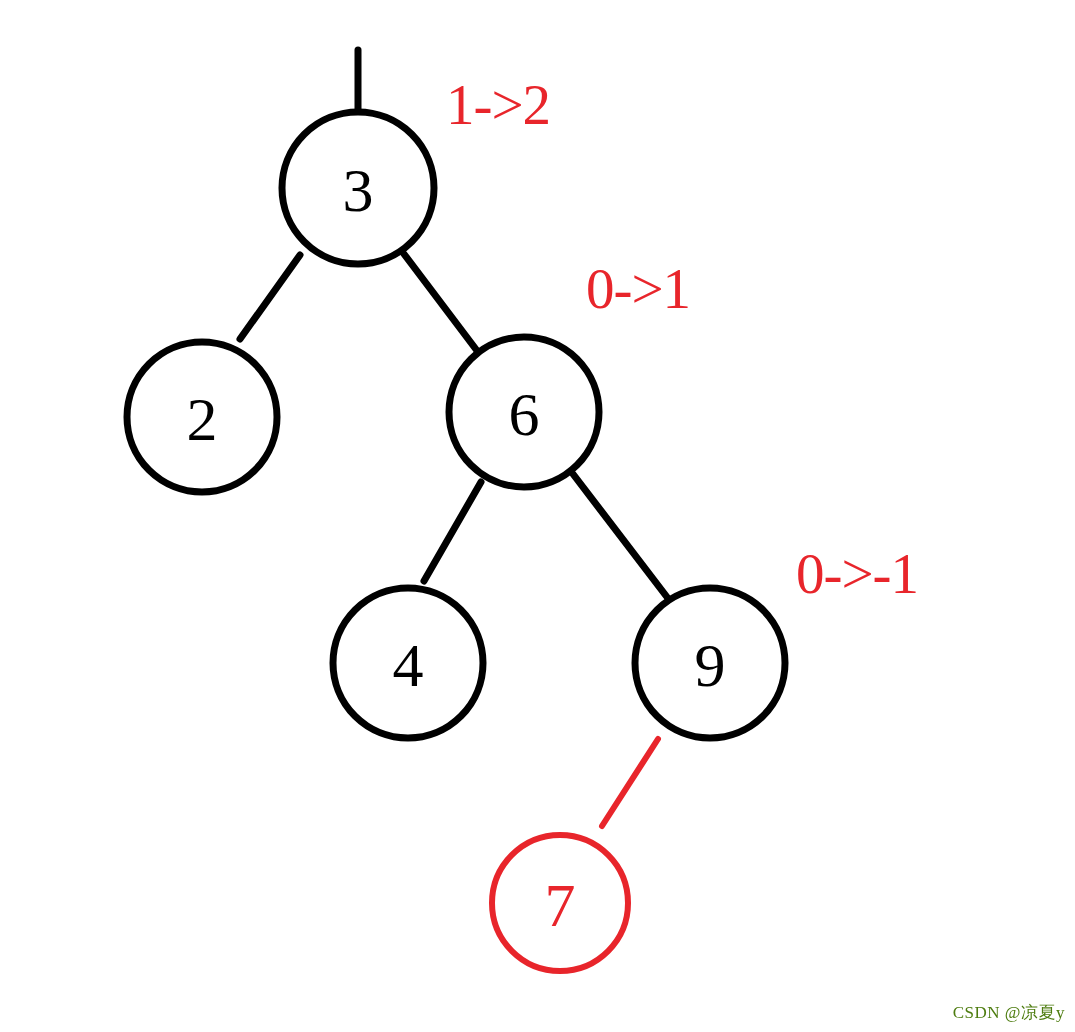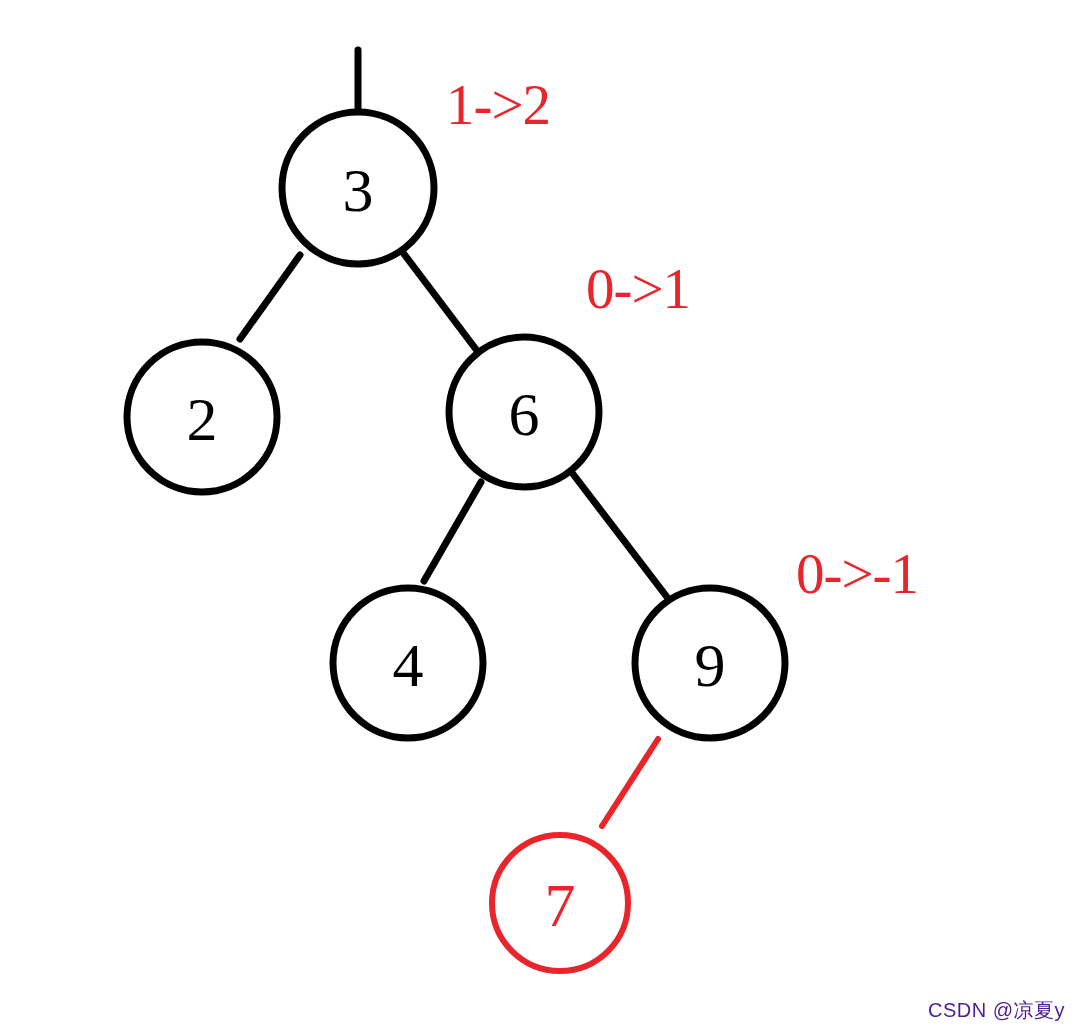--- a/index.html
+++ b/index.html
@@ -34,23 +34,23 @@
     font-family: "Liberation Serif", serif;
     font-size: 57px;
     dominant-baseline: central;
     text-anchor: middle;
     letter-spacing: -1px;
   }
   .watermark {
     position: absolute;
     right: 10px;
     bottom: 8px;
-    font-family: Liberation Sans, sans-serif;
-    font-size: 20px;
-    color: #4c1d95;
+    font-family: Liberation Serif, serif;
+    font-size: 17px;
+    color: #4d7c0f;
     letter-spacing: 0.5px;
     white-space: nowrap;
     user-select: none;
   }
 </style>
 </head>
 <body>
 
 <div id="canvas">
   <svg id="tree-svg" viewBox="0 0 1075 1032">

